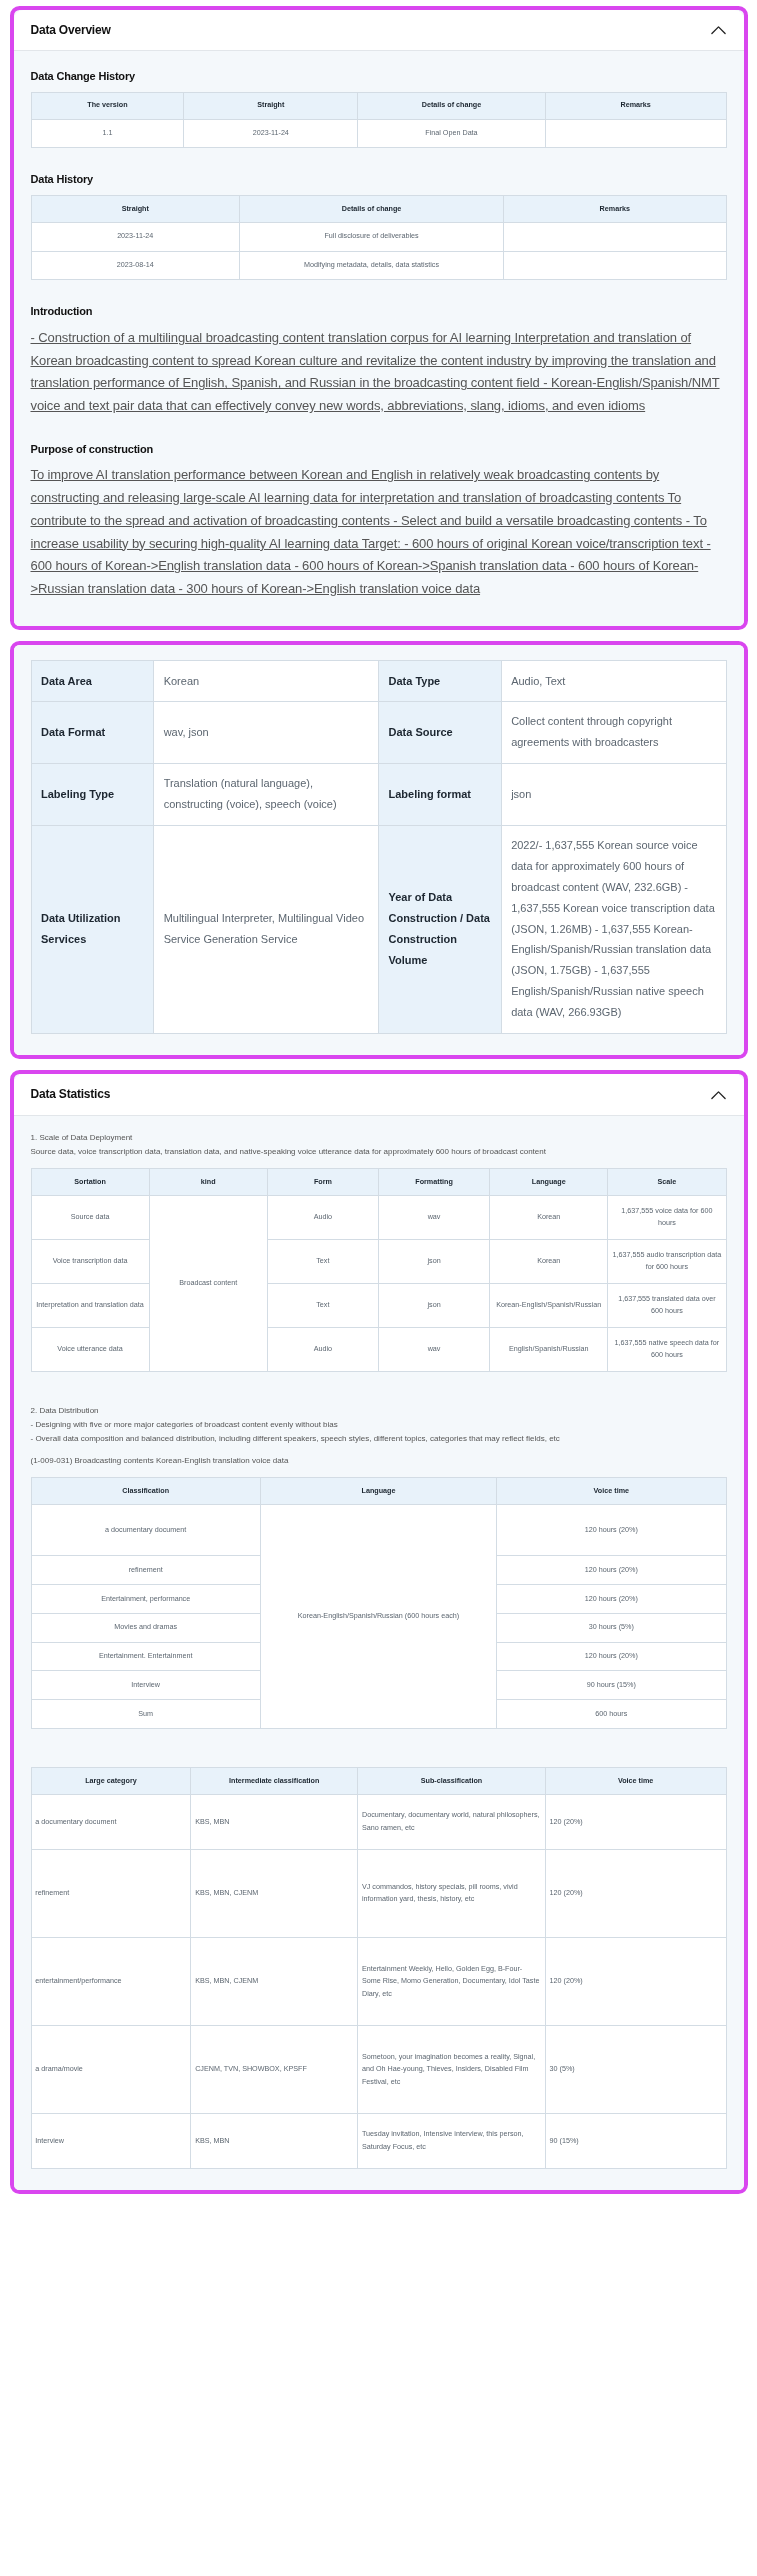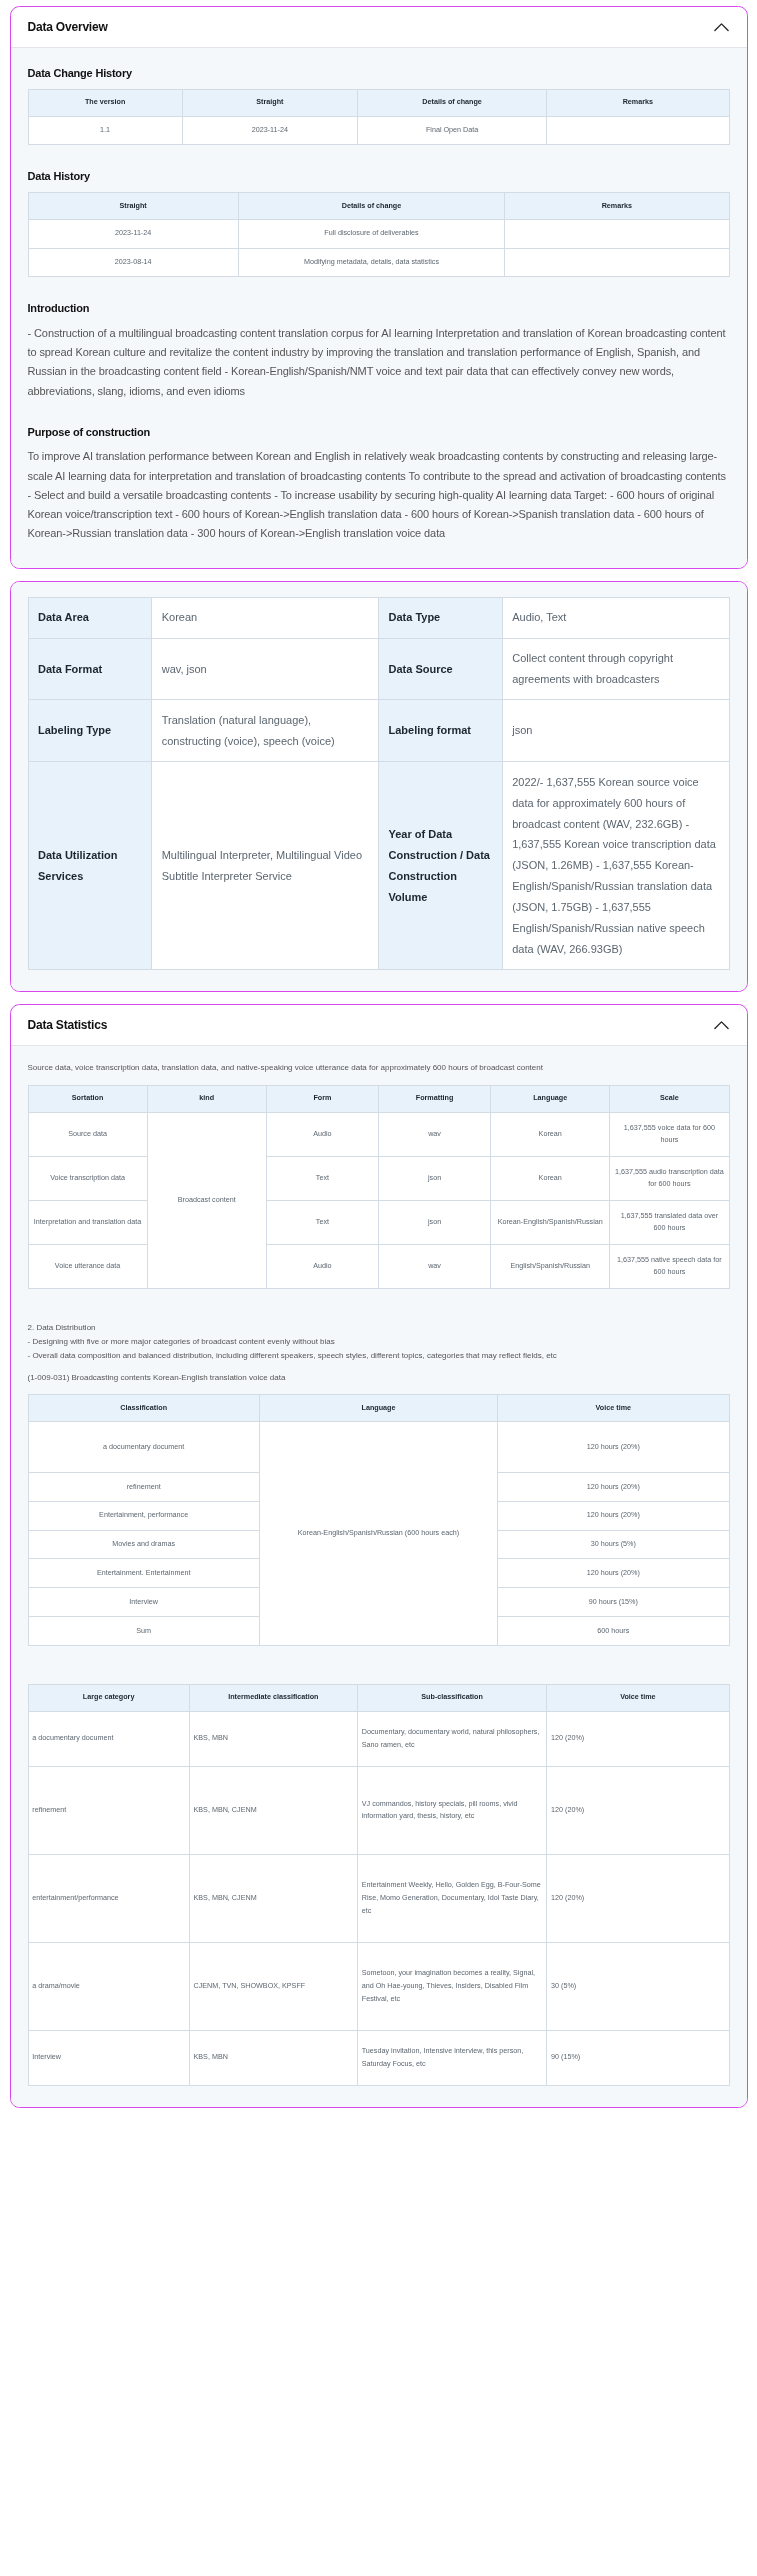--- a/index.html
+++ b/index.html
@@ -13,21 +13,21 @@
     color: #333;
     -webkit-font-smoothing: antialiased;
   }
   .page {
     width: 757px;
     padding: 5.7px 9.5px 9.5px 9.5px;
   }
 
   
   .card {
-    border: 1px solid #d946ef;
+    border: 4px solid #d946ef;
     border-radius: 9.5px;
     background: #f4f8fb;
     margin-bottom: 11.4px;
     overflow: hidden;
   }
   .card-header {
     background: #ffffff;
     border-bottom: 1px solid #e2e6ea;
     padding: 13.3px 17px;
     display: flex;
@@ -54,25 +54,26 @@
   
   .sub-title {
     font-size: 11px;
     font-weight: bold;
     color: #111;
     margin: 3.8px 0 9.5px 0;
     letter-spacing: -0.2px;
   }
   .sec-gap { margin-top: 25px; }
   .para {
-    font-size: 11px;
+    font-size: 13px;
     line-height: 1.75;
     color: #555;
     margin: 0 0 3.8px 0;
     letter-spacing: -0.1px;
+    text-decoration: underline;
   }
   .note {
     font-size: 8px;
     color: #555;
     line-height: 1.75;
     margin: 0;
   }
   .spacer-8 { height: 7.6px; }
   .spacer-14 { height: 13.3px; }
   .spacer-20 { height: 19px; }
@@ -239,40 +240,41 @@
             <td>Collect content through copyright agreements with broadcasters</td>
           </tr>
           <tr>
             <th>Labeling Type</th>
             <td>Translation (natural language), constructing (voice), speech (voice)</td>
             <th>Labeling format</th>
             <td>json</td>
           </tr>
           <tr class="tall">
             <th style="height:162px">Data Utilization Services</th>
-            <td>Multilingual Interpreter, Multilingual Video Subtitle Interpreter Service</td>
+            <td>Multilingual Interpreter, Multilingual Video Service Generation Service</td>
             <th>Year of Data Construction / Data Construction Volume</th>
             <td>2022/- 1,637,555 Korean source voice data for approximately 600 hours of broadcast content (WAV, 232.6GB) - 1,637,555 Korean voice transcription data (JSON, 1.26MB) - 1,637,555 Korean-English/Spanish/Russian translation data (JSON, 1.75GB) - 1,637,555 English/Spanish/Russian native speech data (WAV, 266.93GB)</td>
           </tr>
         </tbody>
       </table>
     </div>
   </section>
 
   <section class="card">
     <div class="card-header">
       <div class="card-title">Data Statistics</div>
       <span class="chev">
         <svg viewBox="0 0 18 12" width="17" height="11.4">
             <path d="M2 10 L9 3 L16 10" fill="none" stroke="#222" stroke-width="1.4" stroke-linecap="round" stroke-linejoin="round"></path>
           </svg>
       </span>
     </div>
     <div class="card-body">
 
+      <p class="note">1. Scale of Data Deployment</p>
       <p class="note" style="margin-bottom:9.5px">Source data, voice transcription data, translation data, and native-speaking voice utterance data for approximately 600 hours of broadcast content</p>
 
       <table class="grid">
         <colgroup>
             <col style="width:17%">
             <col style="width:17%">
             <col style="width:16%">
             <col style="width:16%">
             <col style="width:17%">
             <col style="width:17%">

